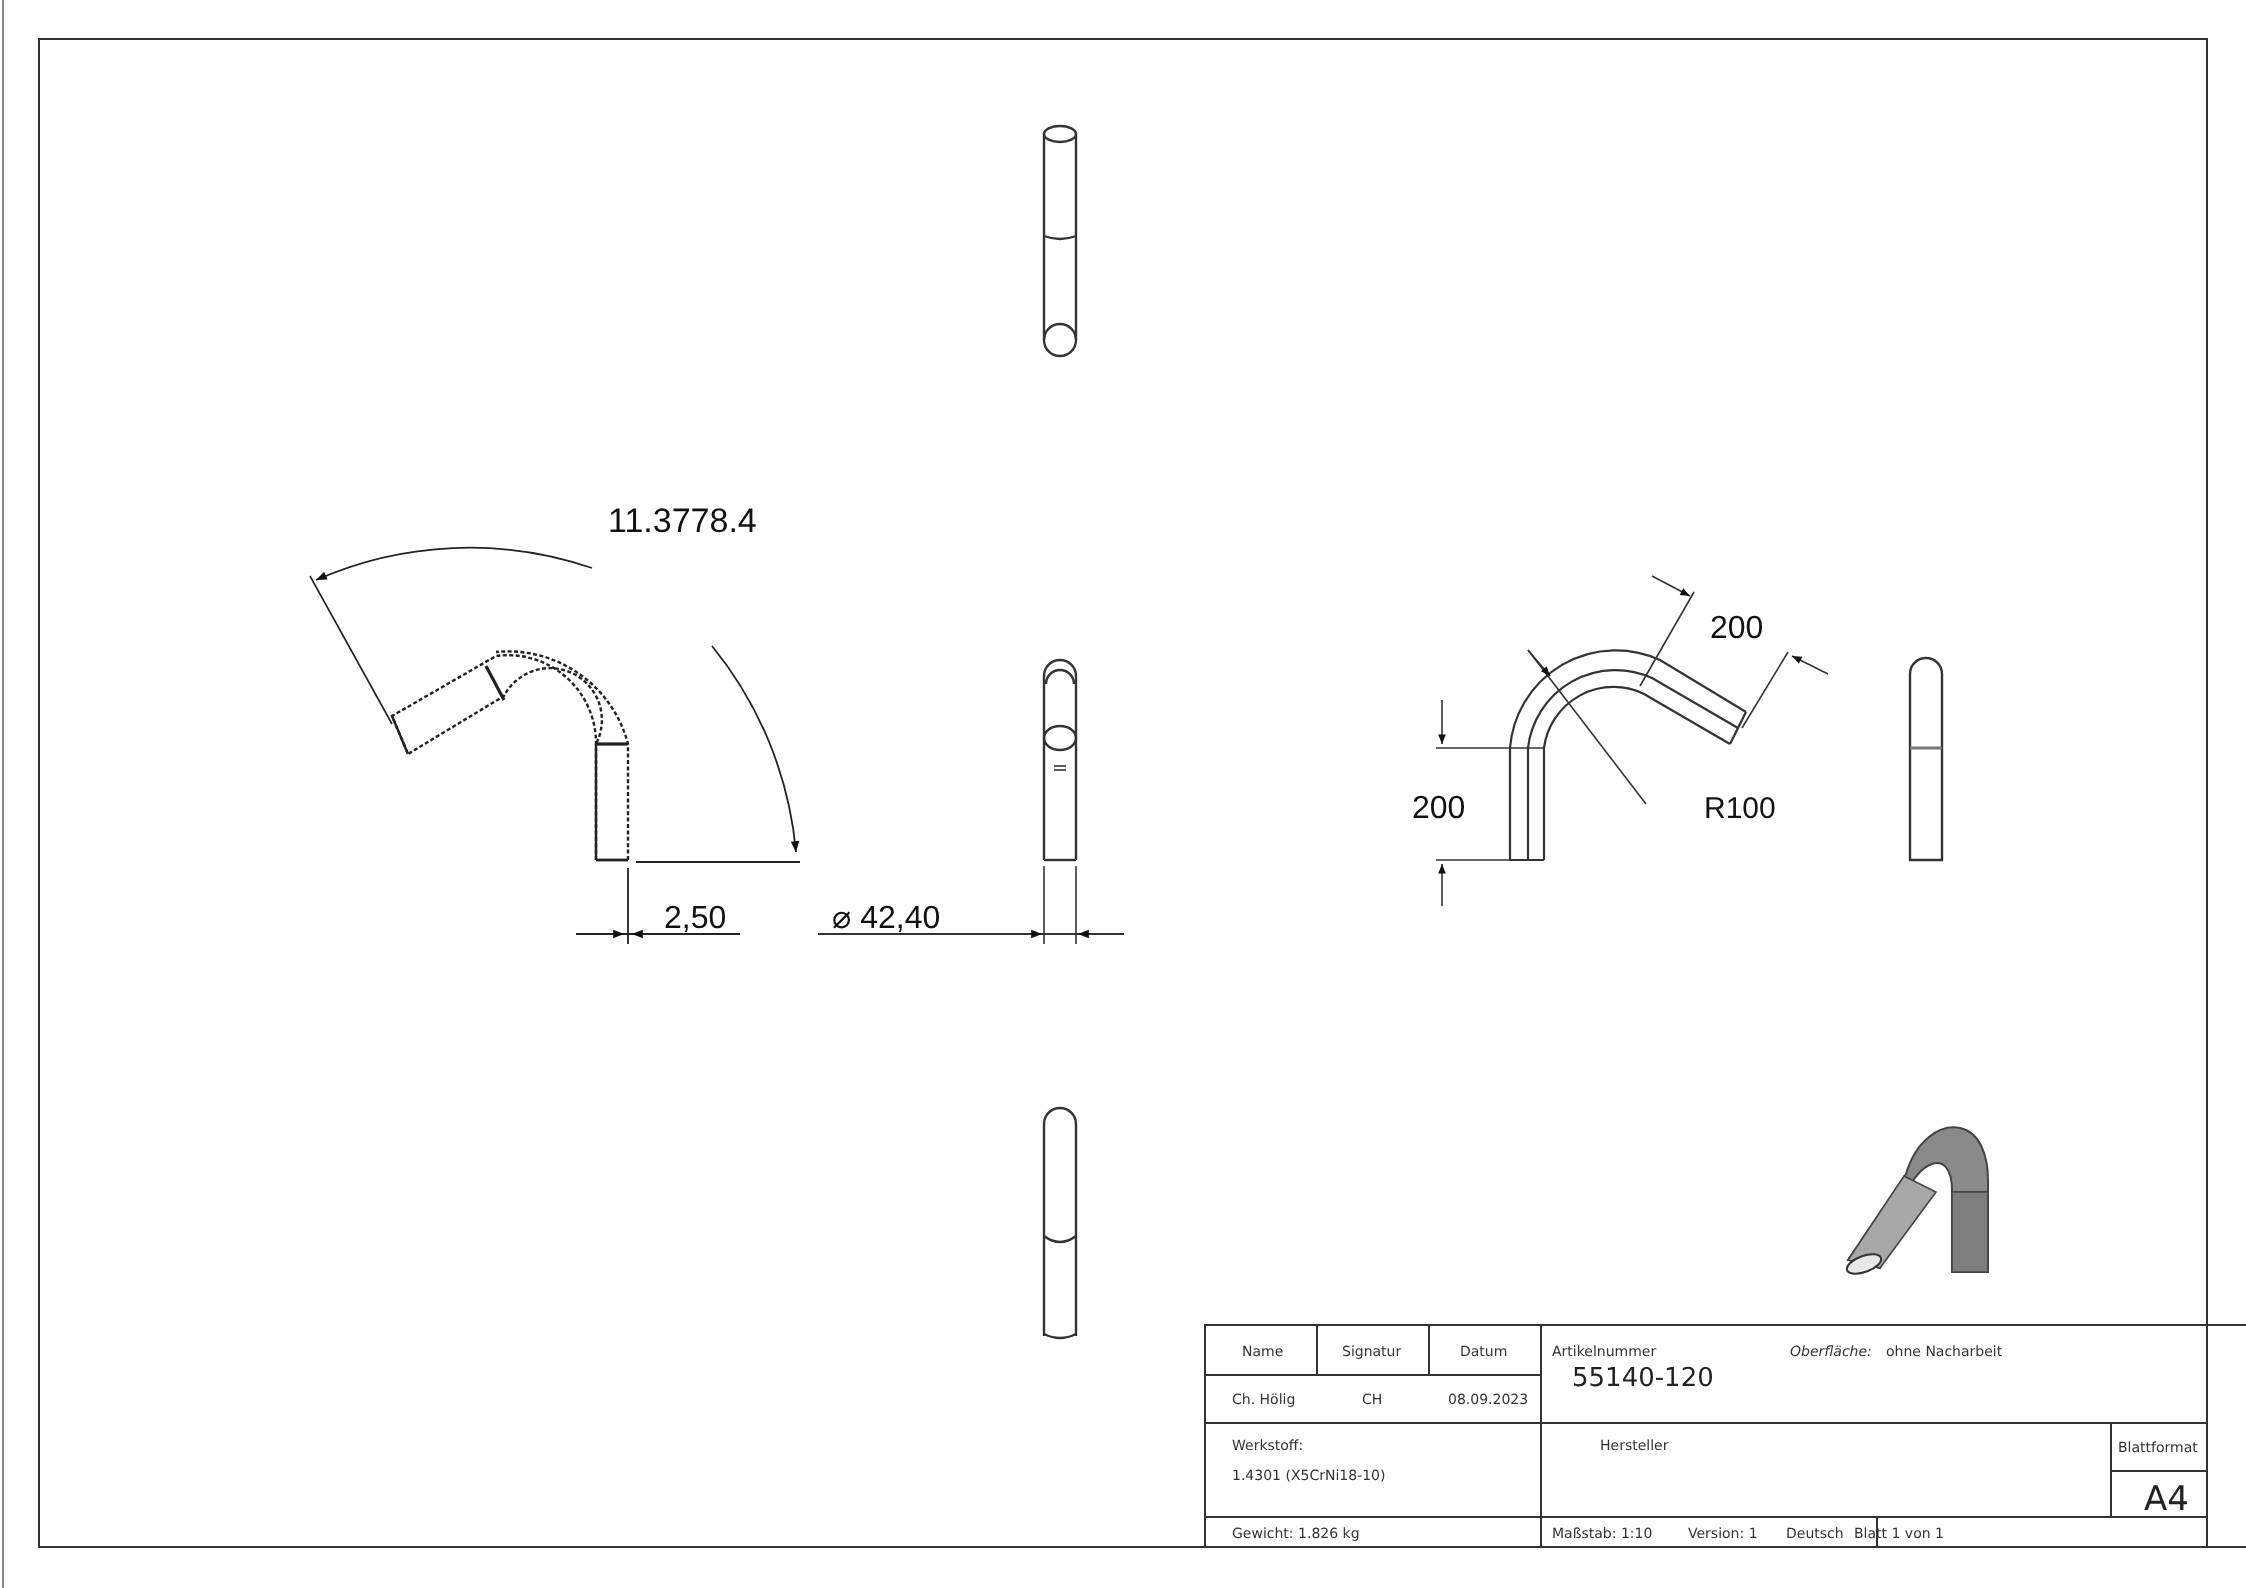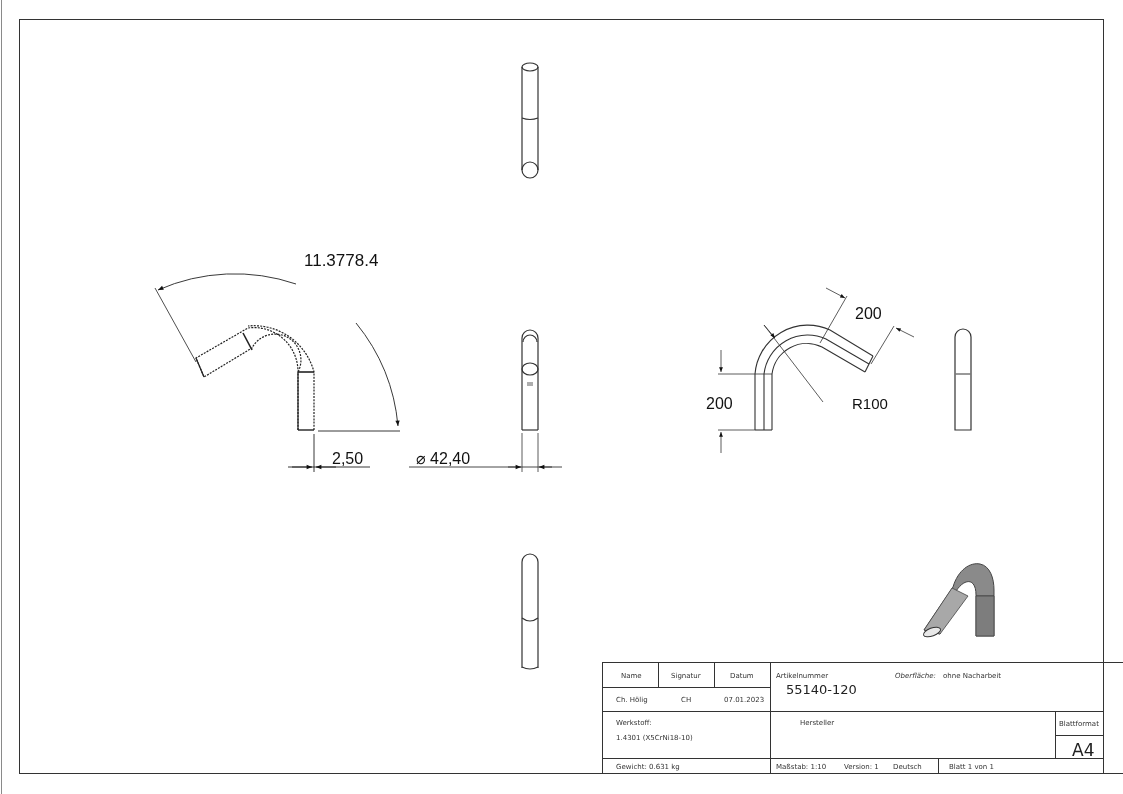--- a/index.html
+++ b/index.html
@@ -131,33 +131,33 @@
   <div class="vl" style="left:452px; top:48px; height:47px;"></div>
   <div class="hl" style="left:452px; top:72px; width:49px;"></div>
   <div class="vl" style="left:335px; top:95px; height:16px;"></div>
 
   <div class="lbl" style="left:18px; top:9px;">Name</div>
   <div class="lbl" style="left:68px; top:9px;">Signatur</div>
   <div class="lbl" style="left:127px; top:9px;">Datum</div>
 
   <div class="lbl" style="left:13px; top:33px;">Ch. Hölig</div>
   <div class="lbl" style="left:78px; top:33px;">CH</div>
-  <div class="lbl" style="left:121px; top:33px;">07.01.2023</div>
+  <div class="lbl" style="left:121px; top:33px;">08.09.2023</div>
 
   <div class="lbl" style="left:173px; top:9px;">Artikelnummer</div>
   <div class="lbl big" style="left:173px; top:19px;margin-left:10px;">55140-120</div>
   <div class="lbl" style="left:292px; top:9px;font-style:italic;">Oberfläche:</div>
   <div class="lbl" style="left:340px; top:9px;">ohne Nacharbeit</div>
 
   <div class="lbl" style="left:13px; top:56px;">Werkstoff:</div>
   <div class="lbl" style="left:13px; top:71px;">1.4301 (X5CrNi18-10)</div>
 
   <div class="lbl" style="left:173px; top:56px;margin-left:24px;">Hersteller</div>
 
   <div class="lbl" style="left:456px; top:57px;">Blattformat</div>
   <div class="lbl" style="left:469px; top:77px; font-size:17px; color:#222;">A4</div>
 
-  <div class="lbl" style="left:13px; top:100px;">Gewicht: 0.631 kg</div>
+  <div class="lbl" style="left:13px; top:100px;">Gewicht: 1.826 kg</div>
   <div class="lbl" style="left:173px; top:100px;">Maßstab: 1:10</div>
   <div class="lbl" style="left:241px; top:100px;">Version: 1</div>
   <div class="lbl" style="left:290px; top:100px;">Deutsch</div>
-  <div class="lbl" style="left:346px; top:100px;">Blatt 1 von 1</div>
+  <div class="lbl" style="left:324px; top:100px;">Blatt 1 von 1</div>
 </div>
 
 </body></html>

